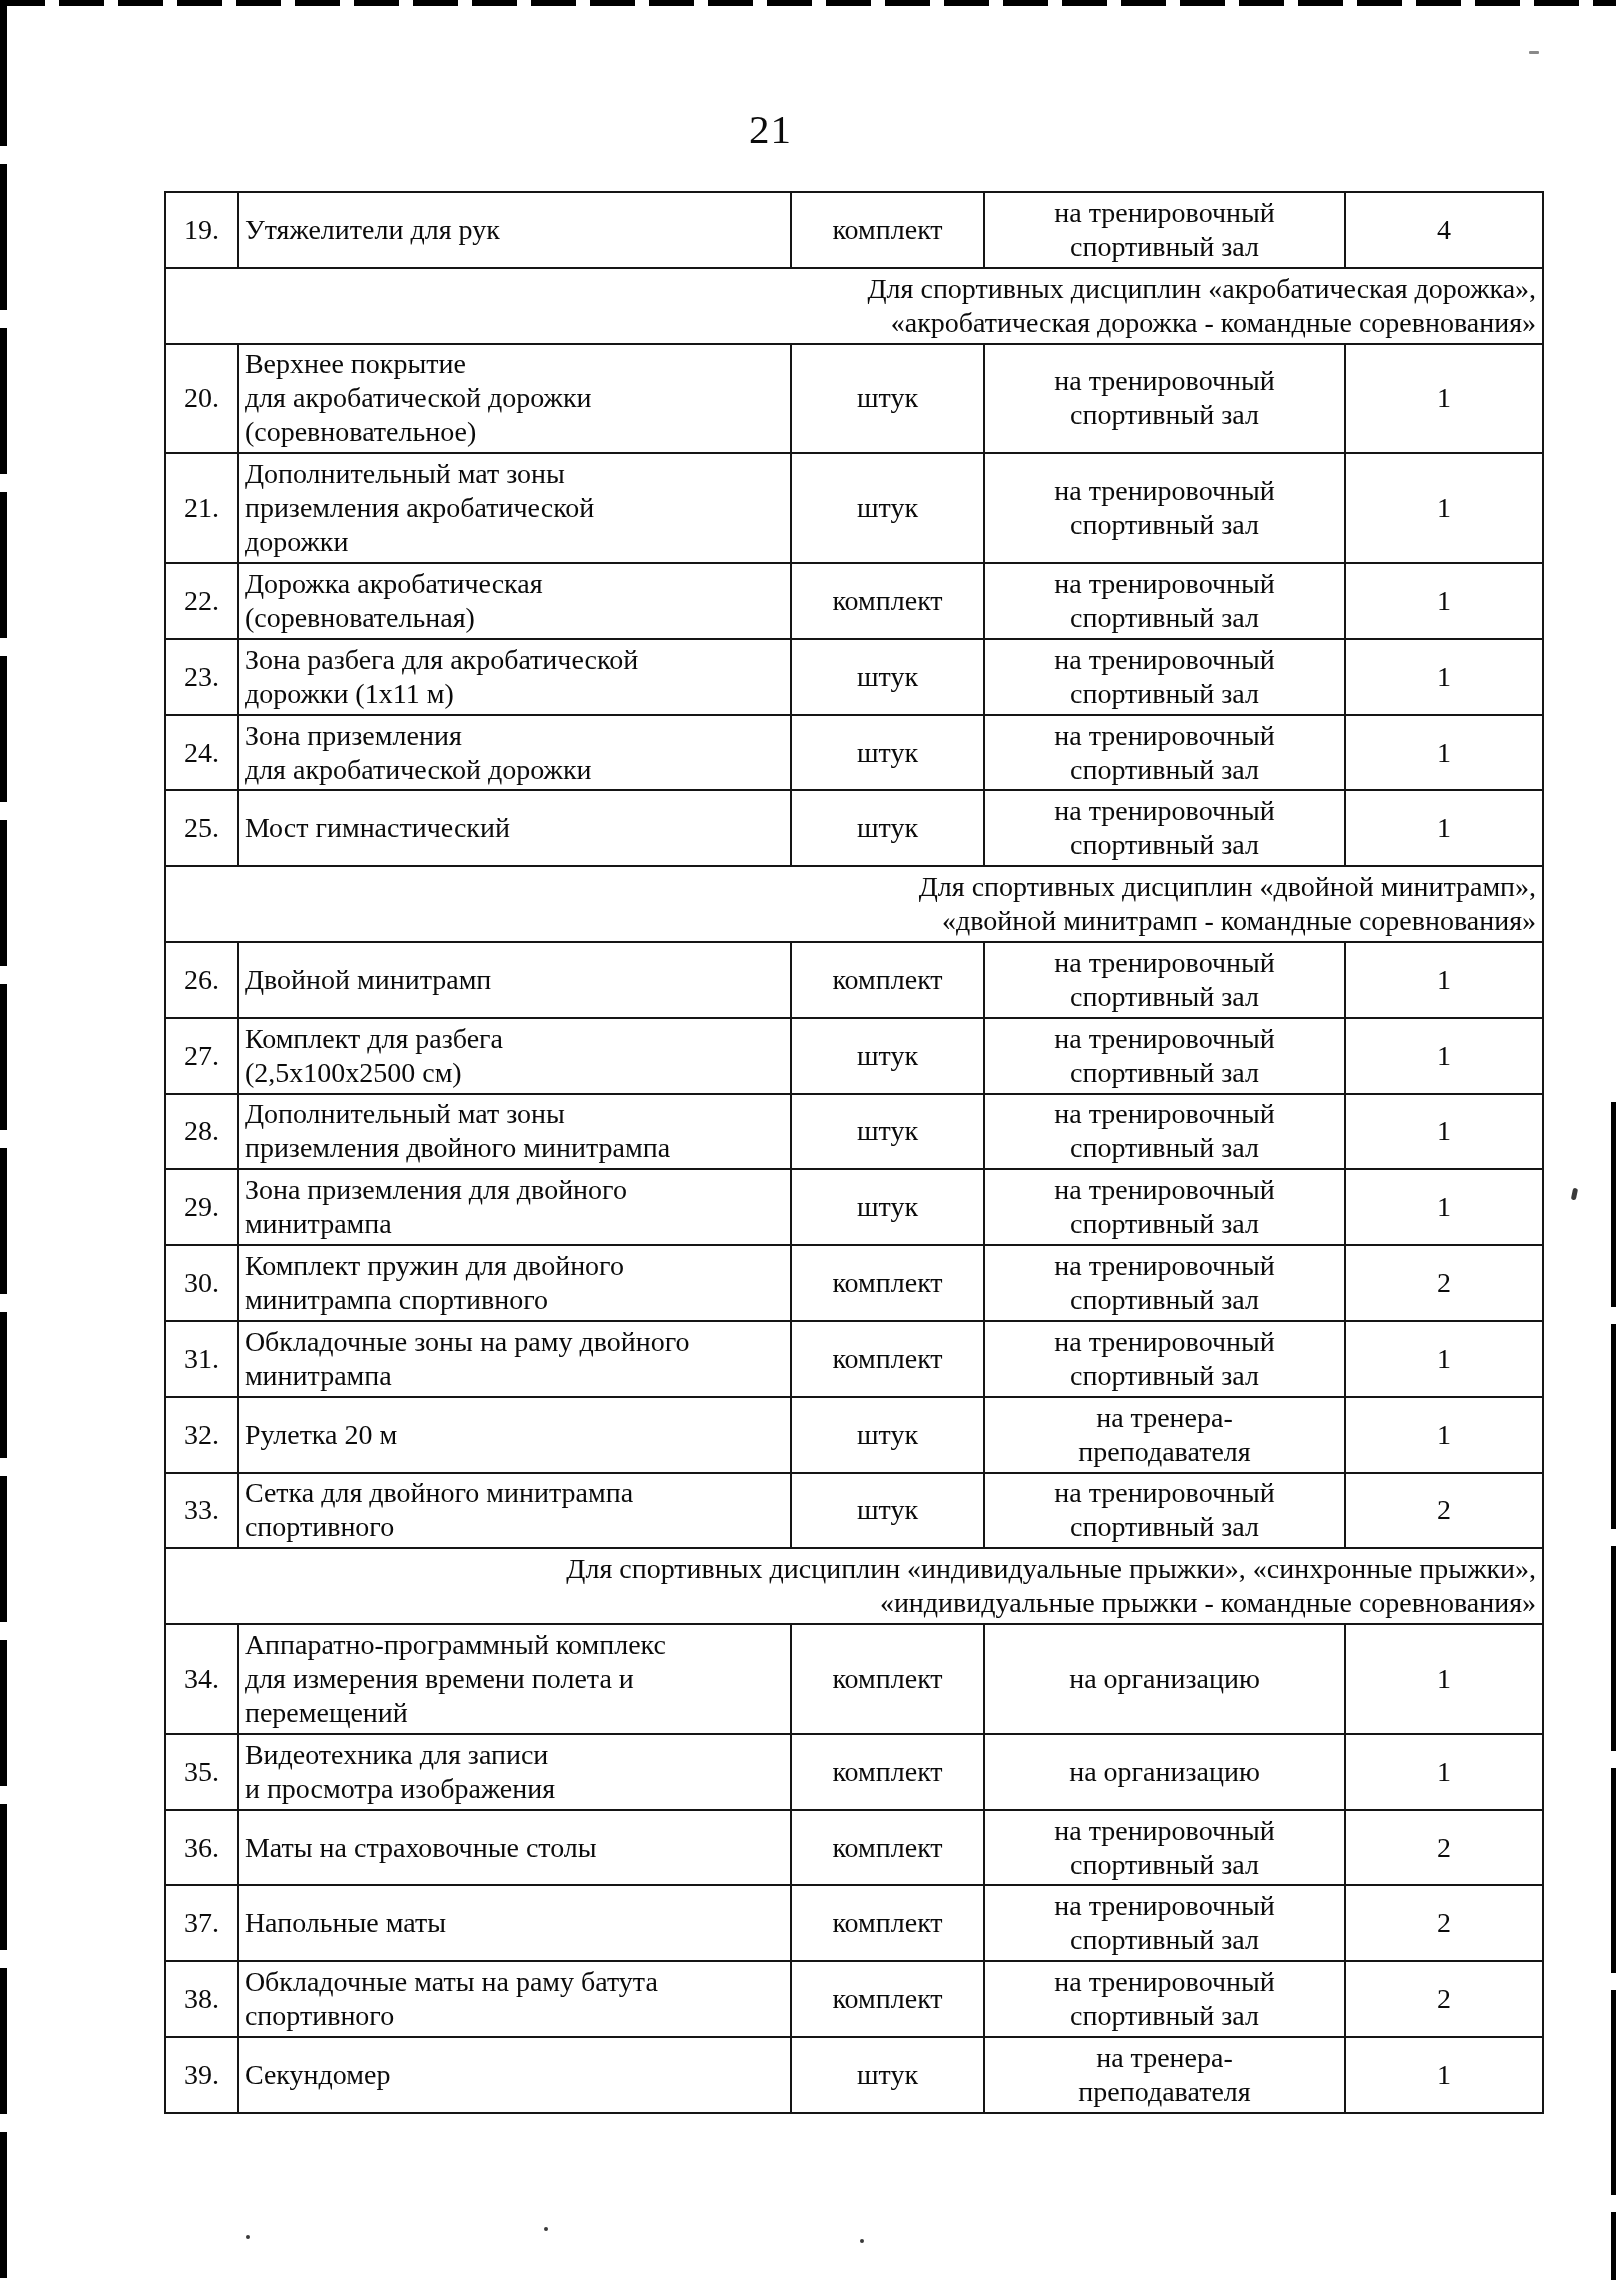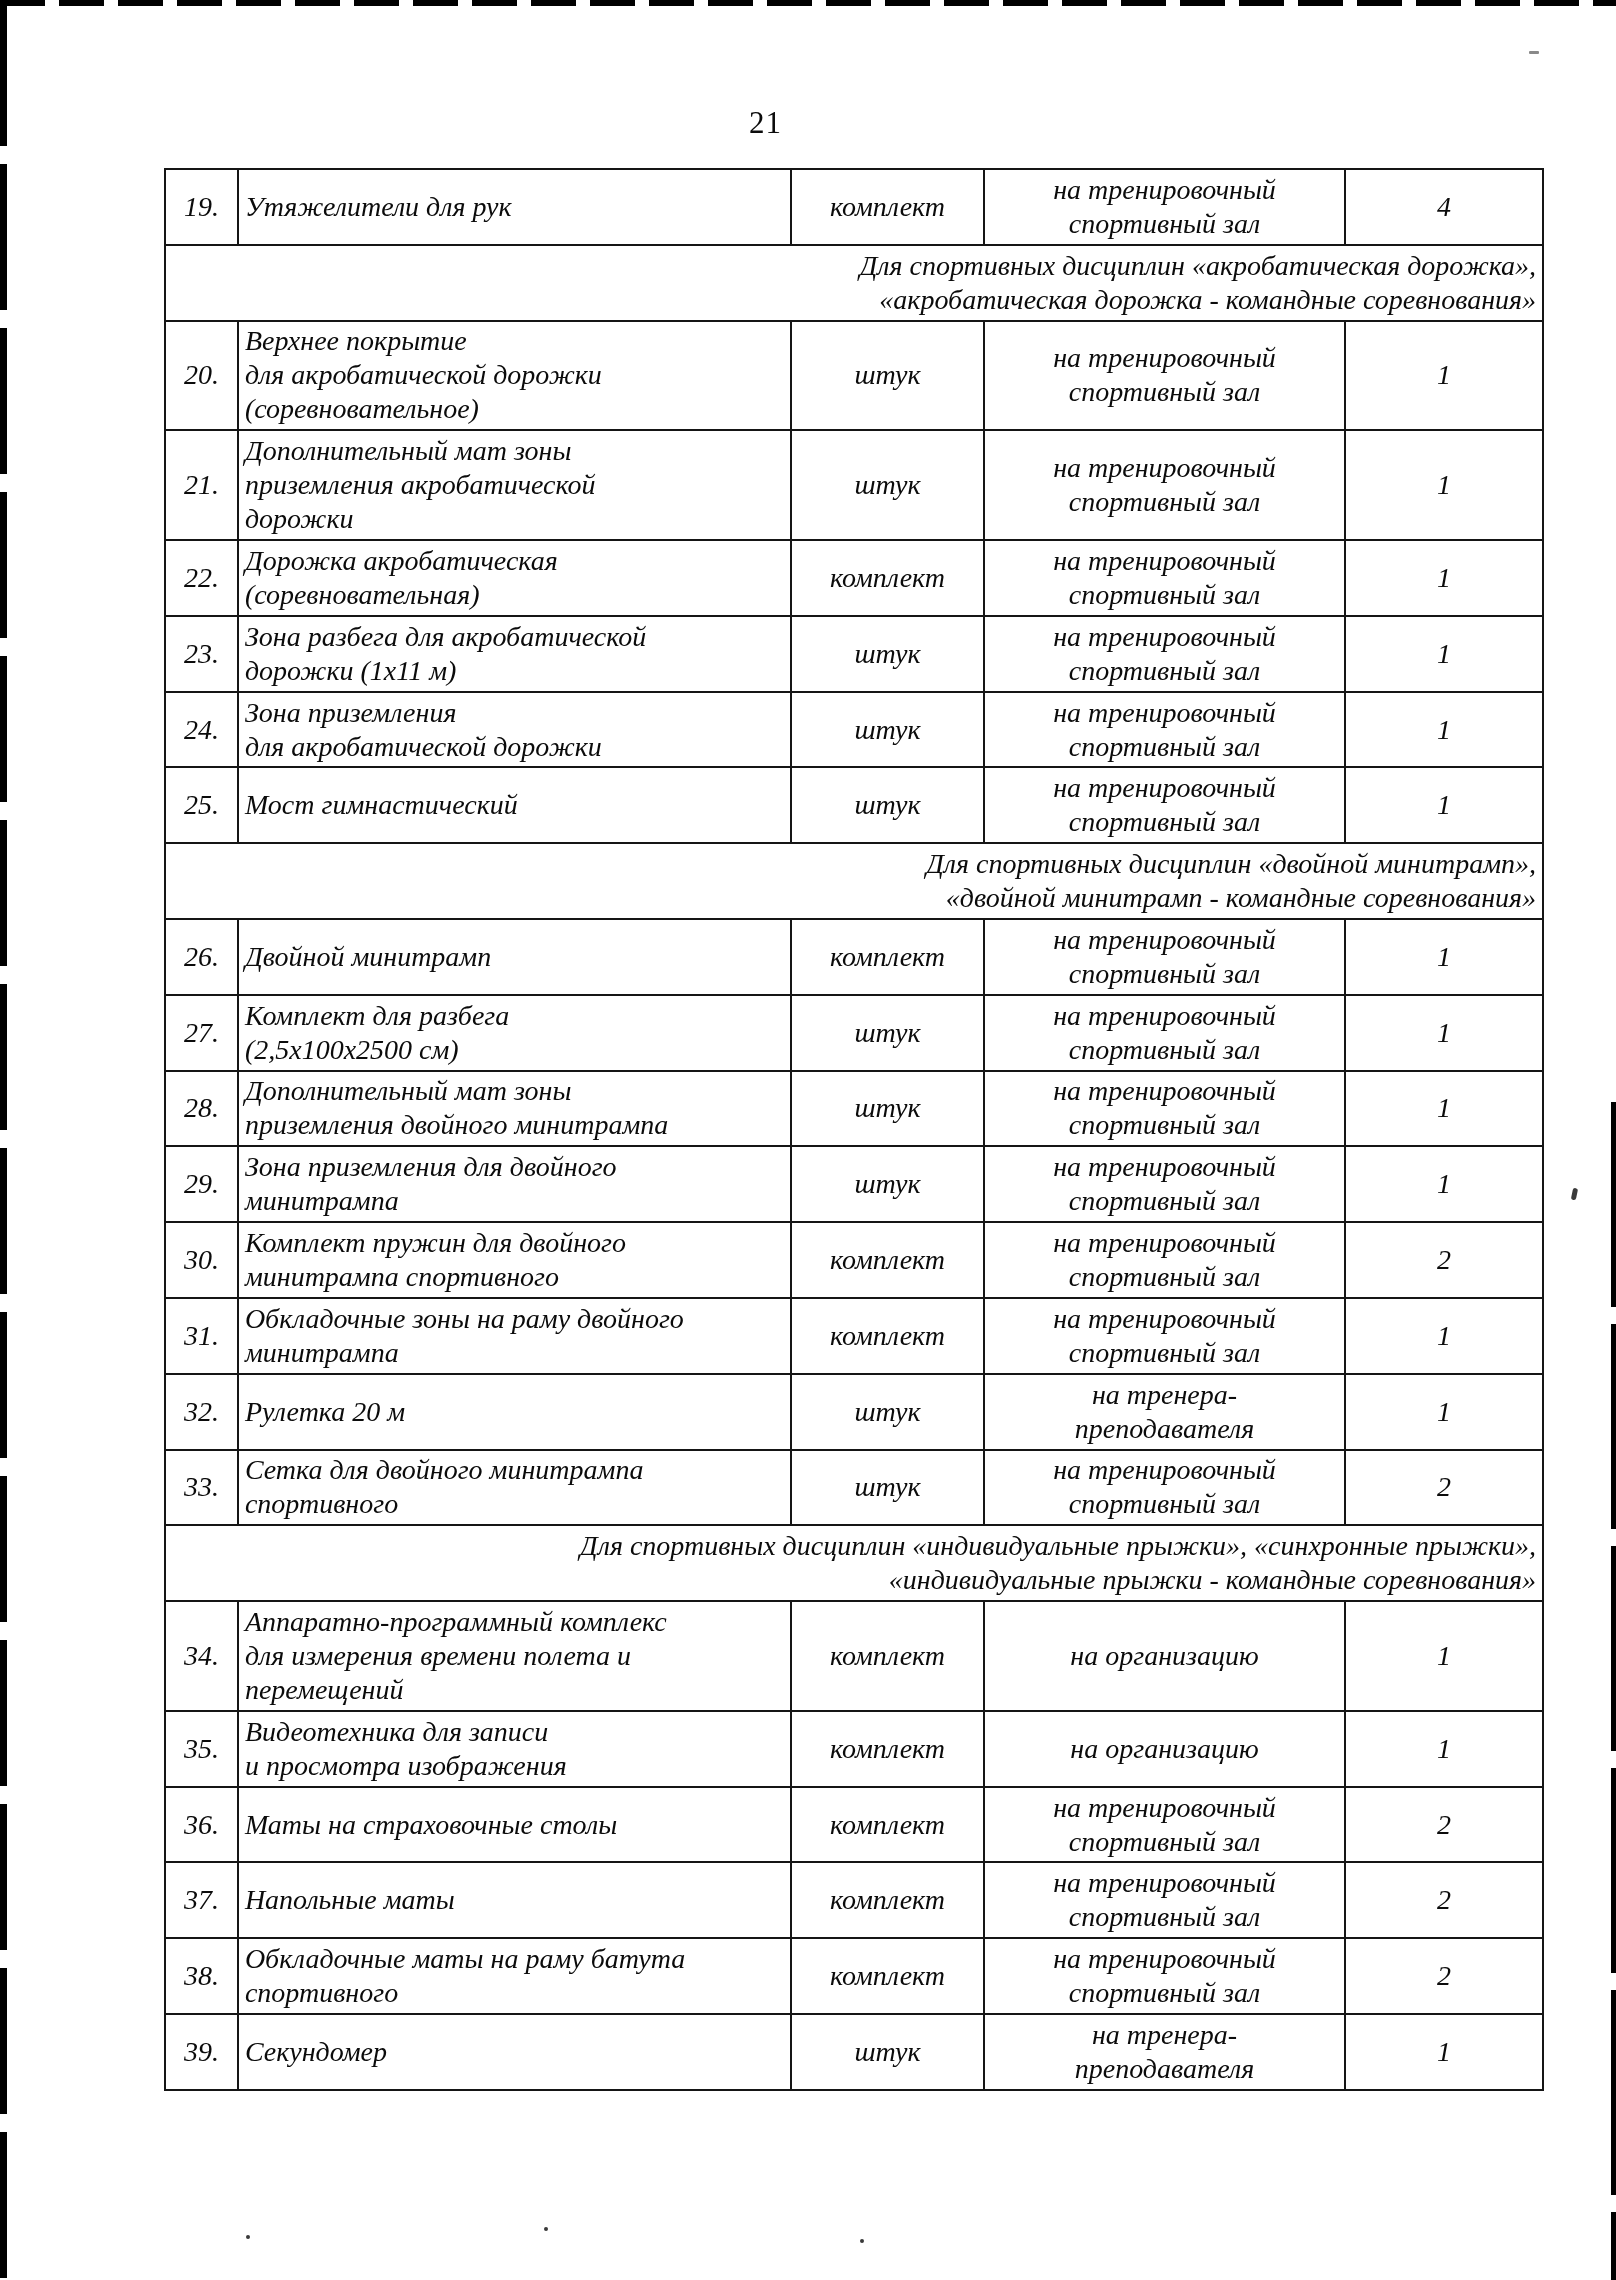--- a/index.html
+++ b/index.html
@@ -7,31 +7,30 @@
     width: 1617px; height: 2280px;
     position: relative;
     background: #ffffff;
     font-family: "Liberation Serif", "DejaVu Serif", serif;
     color: #0b0b0b;
     overflow: hidden;
   }
   .page-number {
     position: absolute;
     top: 105px; left: 749px;
-    font-size: 31px;
+    font-size: 41px;
     letter-spacing: 1px;
     text-align: center;
   }
   table.equipment {
     position: absolute;
-    top: 168px; left: 164px;
+    top: 191px; left: 164px;
     width: 1378px;
     border-collapse: collapse;
     table-layout: fixed;
-    font-style: italic;
   }
   table.equipment td {
     border: 2.9px solid #151515;
     vertical-align: middle;
     font-size: 28px;
     line-height: 34px;
     padding: 2.9px 5.9px;
     white-space: pre-line;
     overflow: hidden;
   }

